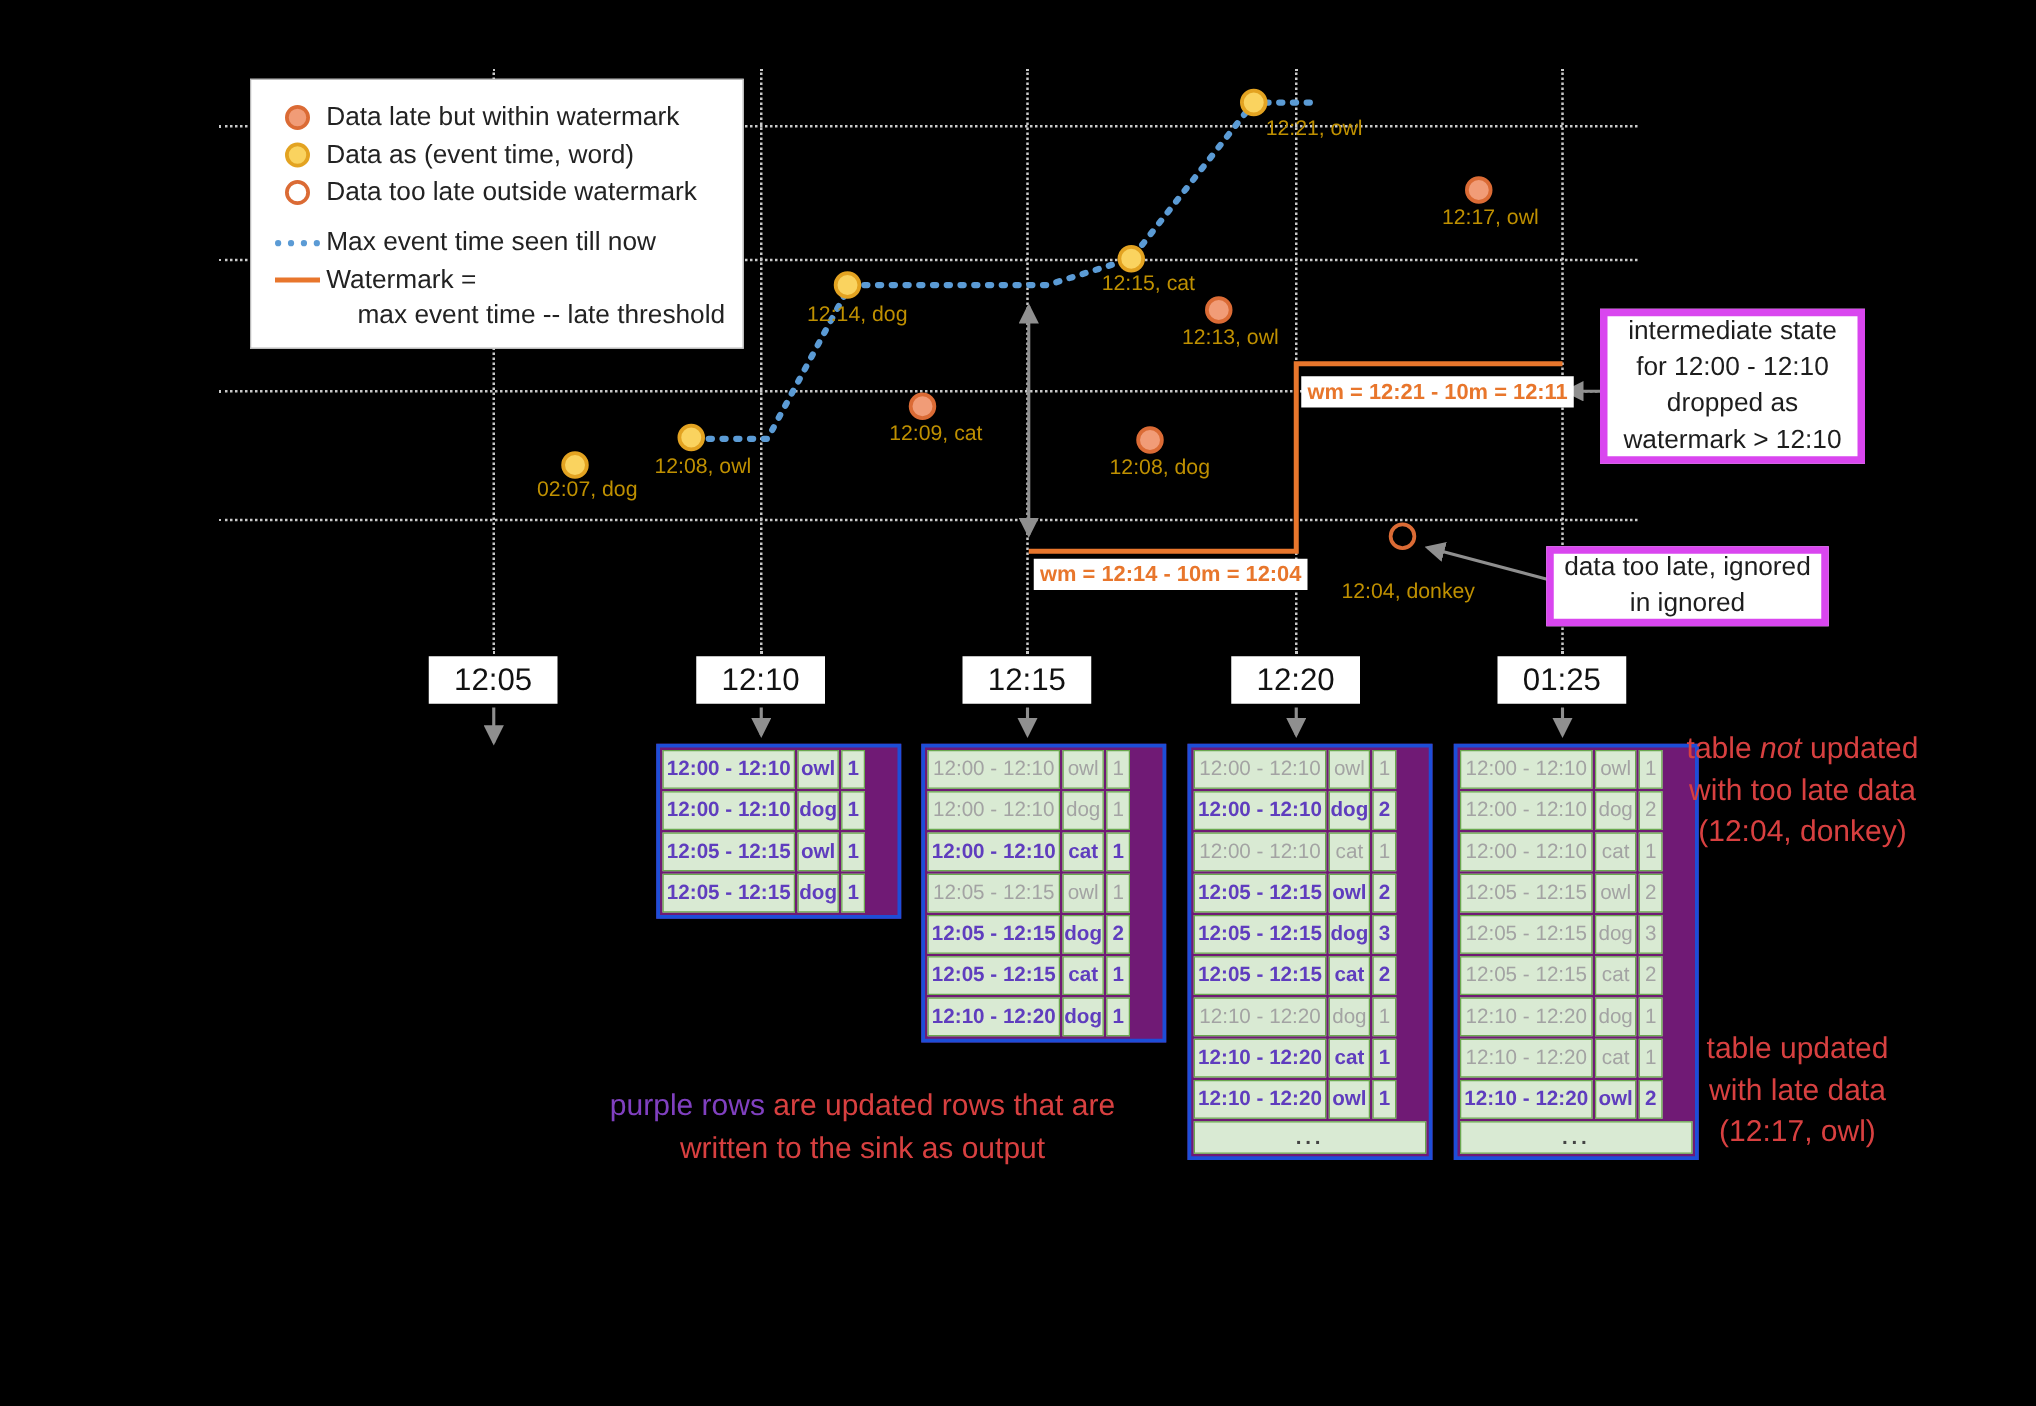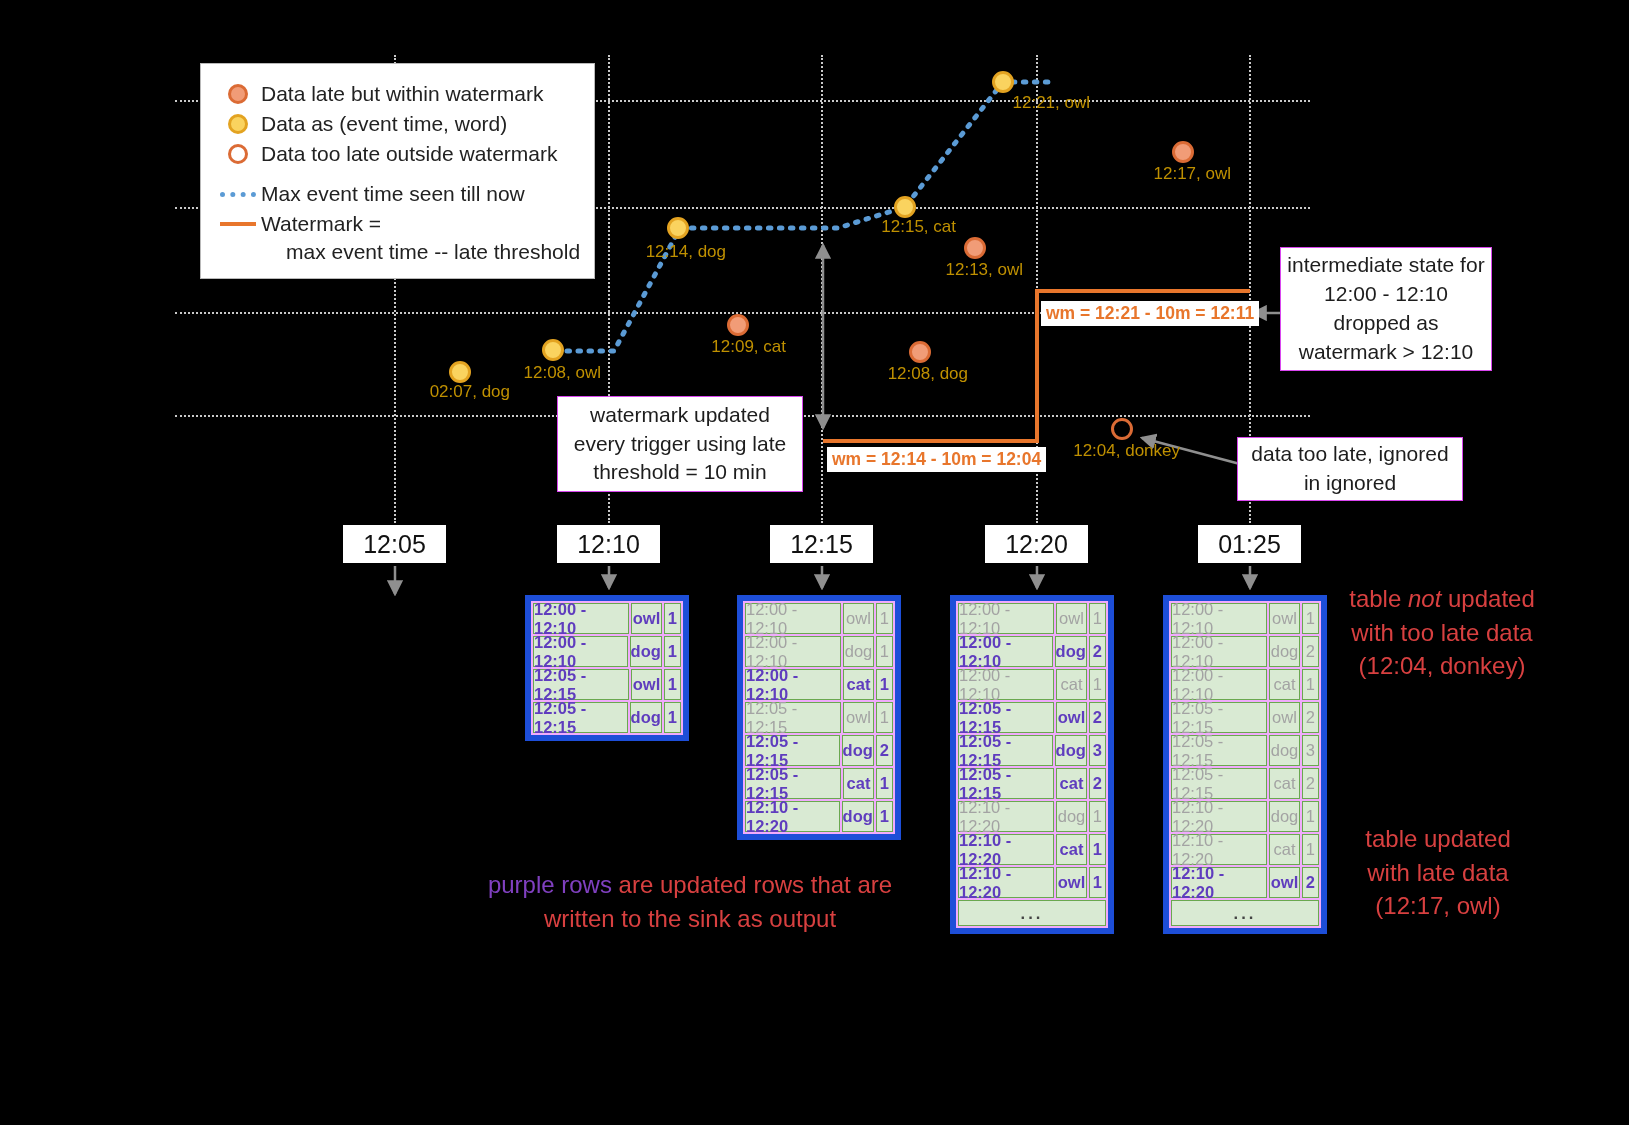--- a/index.html
+++ b/index.html
@@ -27,29 +27,29 @@
   .lcirc.toolate{background:#fff;border:3px solid #DB6B35;}
   .lline{width:36px;height:0;}
   .lline.blue{border-top:5px dotted #5B9BD5;}
   .lline.orange{border-top:4px solid #E8762C;}
   .lgap{margin-top:16px;}
   .lsub{margin:-2px 0 2px 71px;font-size:21px;}
   
   .wmlabel{position:absolute;background:#fff;color:#E8762C;font-size:17.5px;font-weight:700;
            padding:2px 5px;white-space:nowrap;}
   
-  .callout{position:absolute;background:#fff;border:1px solid #d946ef;color:#1d1d1d;font-size:21px;
+  .callout{position:absolute;background:#fff;border:6px solid #d946ef;color:#1d1d1d;font-size:21px;
            text-align:center;display:flex;align-items:center;justify-content:center;
            line-height:1.38;box-sizing:border-box;padding:6px;}
   
   .trigger{position:absolute;top:525px;width:103px;height:38px;background:#fff;color:#111;
            font-size:25px;display:flex;align-items:center;justify-content:center;}
   
-  .gtable{position:absolute;top:595px;width:164px;box-sizing:border-box;background:#f0abfc;
-          border:6px solid #1d4ed8;padding:2px;display:flex;flex-direction:column;gap:2px;}
+  .gtable{position:absolute;top:595px;width:196px;box-sizing:border-box;background:#701a75;
+          border:3px solid #1d4ed8;padding:2px;display:flex;flex-direction:column;gap:2px;}
   .trow{display:flex;gap:2px;}
   .cell{background:#D9EAD3;border:1px solid #6AA84F;box-sizing:border-box;height:31px;
         display:flex;align-items:center;justify-content:center;font-size:16.5px;color:#a3a3a3;}
   .cell.window{width:106px;}
   .cell.word{width:33px;}
   .cell.count{width:19px;}
   .trow.updated .cell{color:#5F3DBE;font-weight:700;}
   .cell.ell{width:100%;height:26px;color:#444;font-weight:700;letter-spacing:3px;}
   
   .rednote{position:absolute;color:#D84040;font-size:24px;text-align:center;line-height:1.4;}
@@ -105,21 +105,21 @@
   <div class="pt late" style="left:727px;top:314px"></div>
   <div class="ptlabel" style="left:690px;top:337px;width:96px">12:09, cat</div>
   <div class="pt late" style="left:964px;top:237px"></div>
   <div class="ptlabel" style="left:927px;top:260px;width:96px">12:13, owl</div>
   <div class="pt late" style="left:909px;top:341px"></div>
   <div class="ptlabel" style="left:872px;top:364px;width:96px">12:08, dog</div>
   <div class="pt late" style="left:1172px;top:141px"></div>
   <div class="ptlabel" style="left:1135px;top:164px;width:96px">12:17, owl</div>
 
   <div class="pt toolate" style="left:1111px;top:418px"></div>
-  <div class="ptlabel" style="left:1050px;top:441px;width:130px">12:04, donkey</div>
+  <div class="ptlabel" style="left:1050px;top:463px;width:130px">12:04, donkey</div>
 
   <div class="legend">
     <div class="lrow">
       <span class="licon">
           <span class="lcirc late"></span>
         </span>
       <span>Data late but within watermark</span>
     </div>
     <div class="lrow">
       <span class="licon">
@@ -141,21 +141,20 @@
     </div>
     <div class="lrow">
       <span class="licon">
           <span class="lline orange"></span>
         </span>
       <span>Watermark =</span>
     </div>
     <div class="lsub">max event time -- late threshold</div>
   </div>
 
-  <div class="callout" style="left:557px;top:396px;width:246px;height:96px">watermark updated every trigger using late threshold = 10 min</div>
   <div class="callout" style="left:1280px;top:247px;width:212px;height:124px">intermediate state for 12:00 - 12:10 dropped as watermark &gt; 12:10</div>
   <div class="callout" style="left:1237px;top:437px;width:226px;height:64px">data too late, ignored in ignored</div>
 
   <div class="trigger" style="left:343px">12:05</div>
   <div class="trigger" style="left:557px">12:10</div>
   <div class="trigger" style="left:770px">12:15</div>
   <div class="trigger" style="left:985px">12:20</div>
   <div class="trigger" style="left:1198px">01:25</div>
 
   <div class="gtable" style="left:525px">

